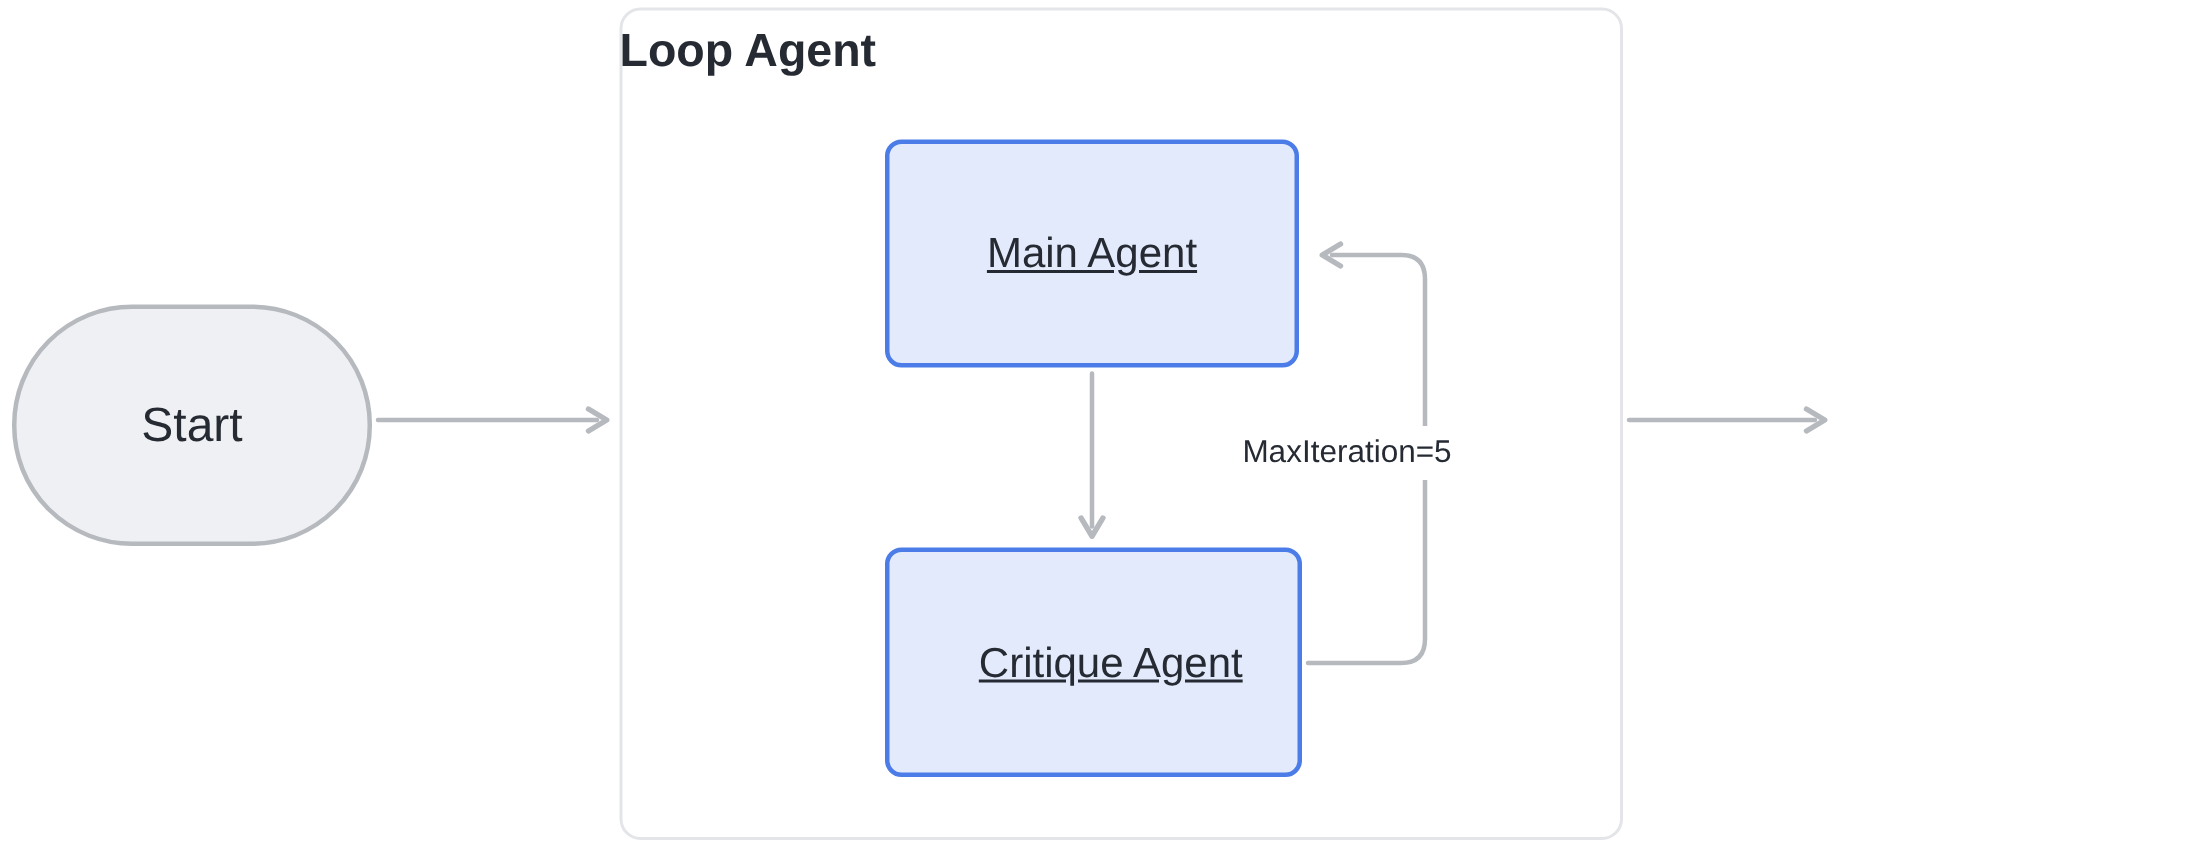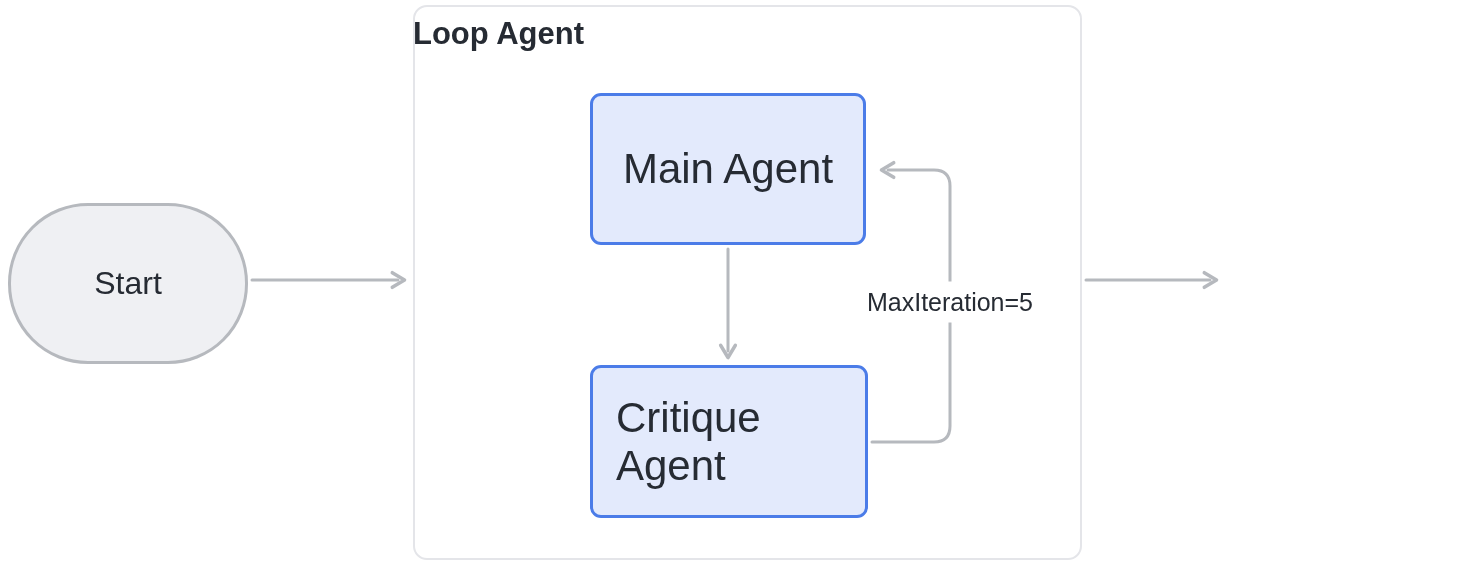--- a/index.html
+++ b/index.html
@@ -46,21 +46,22 @@
     font-size:31px;font-weight:700;
     color:var(--text);
   }
   .agent{
     position:absolute;
     display:flex;align-items:center;justify-content:center;
     background:var(--agent-fill);
     border:3px solid var(--agent-border);
     border-radius:11px;
     box-sizing:border-box;
-    font-size:42px;
+    font-size:28px;
+    text-decoration:underline;
   }
   .node-main{left:590px;top:93px;width:276px;height:152px;}
   .node-critique{left:590px;top:365px;width:278px;height:153px;padding-left:23px;}
   .edges-layer{
     position:absolute;left:0;top:0;width:1472px;height:568px;
     pointer-events:none;
   }
   .edges-layer path{
     fill:none;
     stroke:var(--arrow);
@@ -69,25 +70,25 @@
   }
   .edges-layer marker path{
     stroke:var(--arrow);
     stroke-width:2.2;
     stroke-linejoin:round;
     stroke-linecap:round;
     fill:none;
   }
   .loop-iteration-label{
     position:absolute;
-    left:950px;top:302px;
+    left:898px;top:302px;
     transform:translate(-50%,-50%);
     background:var(--bg);
     padding:6px 10px;
-    font-size:25px;
+    font-size:21px;
     white-space:nowrap;
     color:var(--text);
   }
 </style>
 </head>
 <body>
 
 <div class="canvas">
 
   <div class="loop-container"></div>

